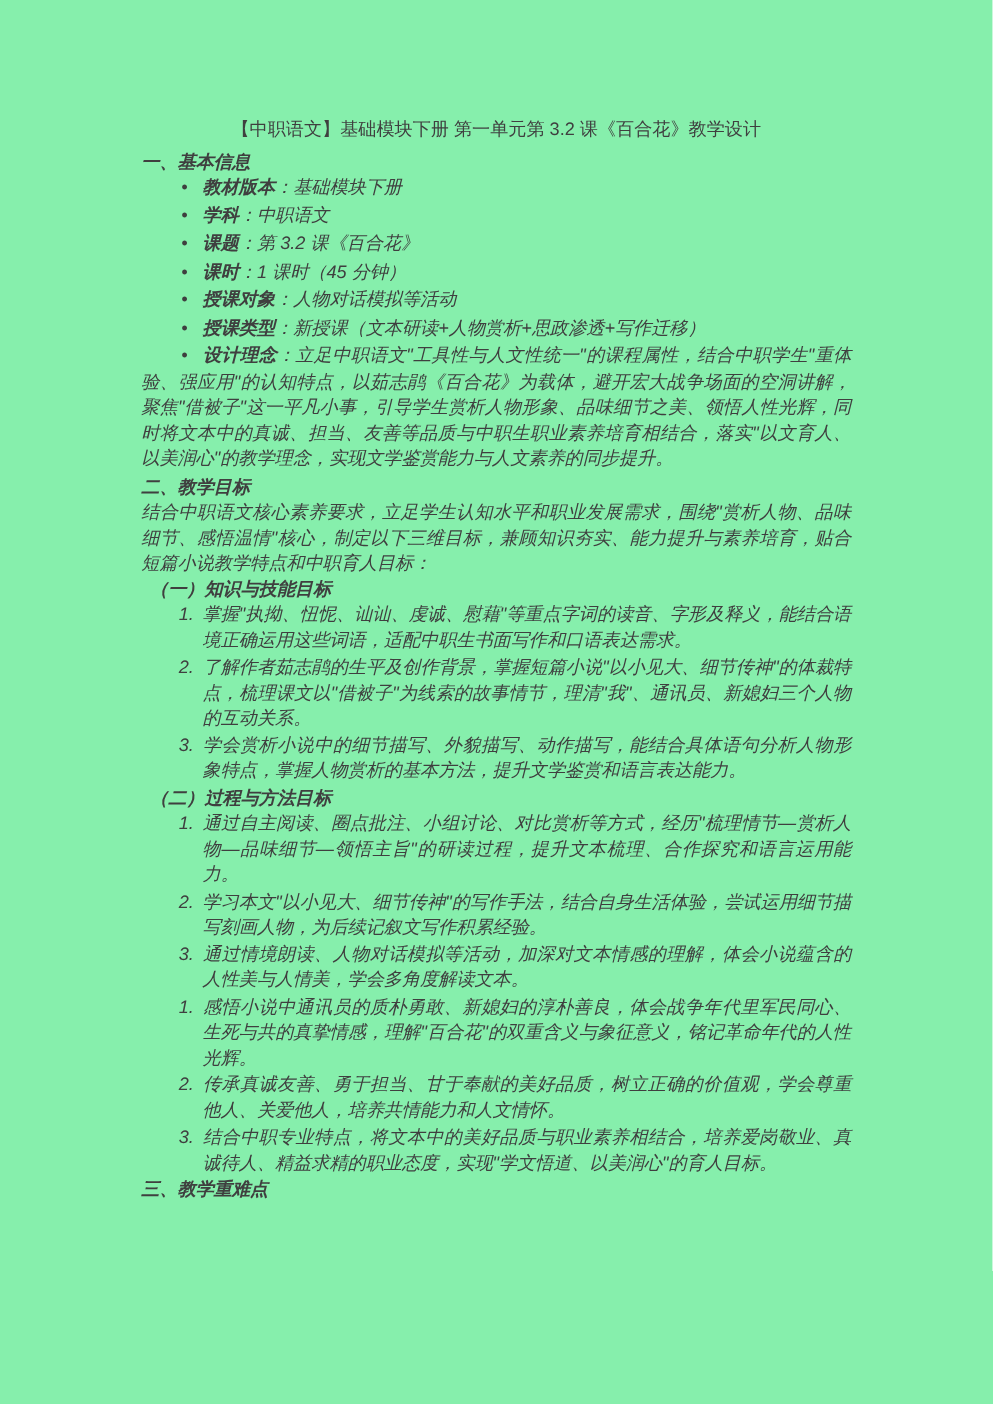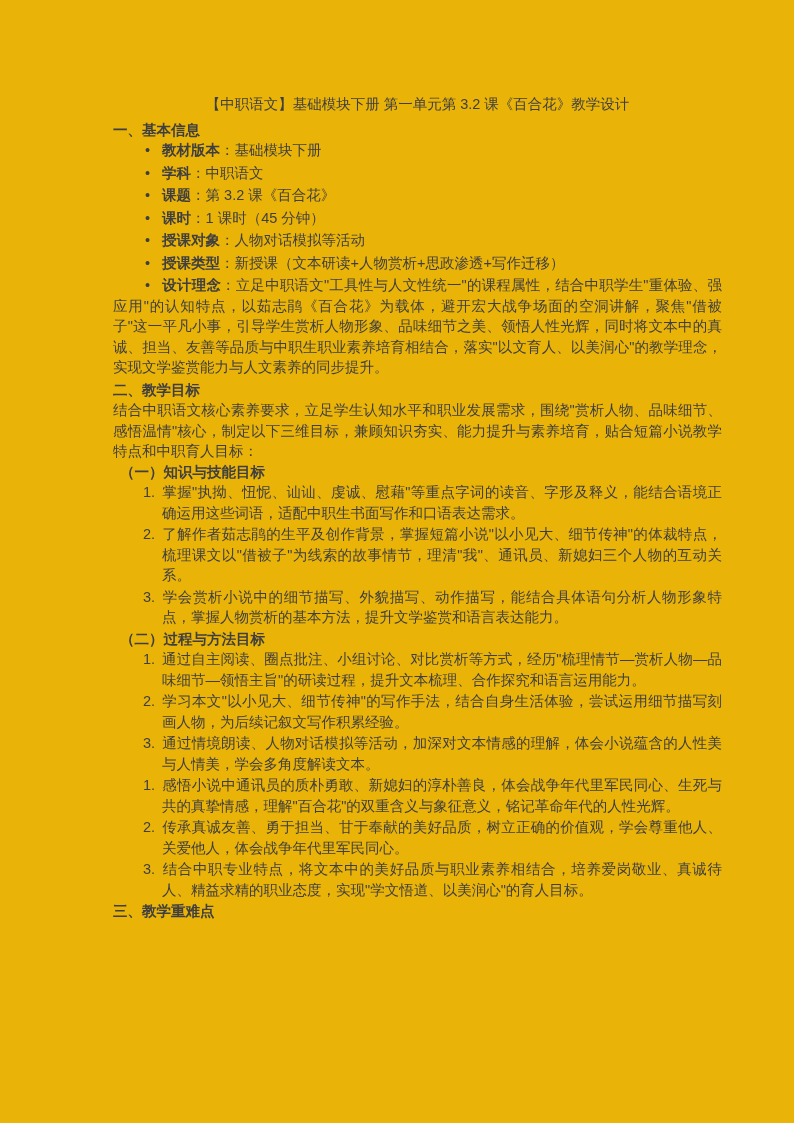--- a/index.html
+++ b/index.html
@@ -5,35 +5,35 @@
   html, body {
     margin: 0;
     padding: 0;
     background: #ffffff;
   }
   .page {
     position: relative;
     width: 794px;
     height: 1123px;
     box-sizing: border-box;
-    padding: 94px 72px 0 113px;
-    background: #eab308;
+    padding: 94px 113px 0 113px;
+    background: #86efac;
     color: #3f3f3f;
     font-family: "Liberation Sans", "DejaVu Sans", sans-serif;
     font-size: 14.5px;
     line-height: 20.5px;
     text-align: justify;
     overflow: hidden;
   }
   .doc-title {
     text-align: center;
     margin: 0 0 5px 0;
     font-weight: normal;
   }
-  section { margin: 0; padding: 0; }
+  section { margin: 0; padding: 0; font-style: italic; }
   .sec-heading {
     font-weight: bold;
     margin: 0;
   }
   .intro {
     margin: 0;
   }
   .sub-heading {
     font-weight: bold;
     padding-left: 7px;
@@ -95,21 +95,21 @@
           <div class="sub-heading">（二）过程与方法目标</div>
           <div class="num-list">
             <div class="num-item"><span class="num-marker">1.</span><span class="num-text">通过自主阅读、圈点批注、小组讨论、对比赏析等方式，经历"梳理情节—赏析人物—品味细节—领悟主旨"的研读过程，提升文本梳理、合作探究和语言运用能力。</span></div>
             <div class="num-item"><span class="num-marker">2.</span><span class="num-text">学习本文"以小见大、细节传神"的写作手法，结合自身生活体验，尝试运用细节描写刻画人物，为后续记叙文写作积累经验。</span></div>
             <div class="num-item"><span class="num-marker">3.</span><span class="num-text">通过情境朗读、人物对话模拟等活动，加深对文本情感的理解，体会小说蕴含的人性美与人情美，学会多角度解读文本。</span></div>
           </div>
         </div>
         <div class="subsection">
           <div class="num-list">
             <div class="num-item"><span class="num-marker">1.</span><span class="num-text">感悟小说中通讯员的质朴勇敢、新媳妇的淳朴善良，体会战争年代里军民同心、生死与共的真挚情感，理解"百合花"的双重含义与象征意义，铭记革命年代的人性光辉。</span></div>
-            <div class="num-item"><span class="num-marker">2.</span><span class="num-text">传承真诚友善、勇于担当、甘于奉献的美好品质，树立正确的价值观，学会尊重他人、关爱他人，体会战争年代里军民同心。</span></div>
+            <div class="num-item"><span class="num-marker">2.</span><span class="num-text">传承真诚友善、勇于担当、甘于奉献的美好品质，树立正确的价值观，学会尊重他人、关爱他人，培养共情能力和人文情怀。</span></div>
             <div class="num-item"><span class="num-marker">3.</span><span class="num-text">结合中职专业特点，将文本中的美好品质与职业素养相结合，培养爱岗敬业、真诚待人、精益求精的职业态度，实现"学文悟道、以美润心"的育人目标。</span></div>
           </div>
         </div>
       </div>
   </section>
 
   <section>
     <div class="sec-heading">三、教学重难点</div>
   </section>
 

